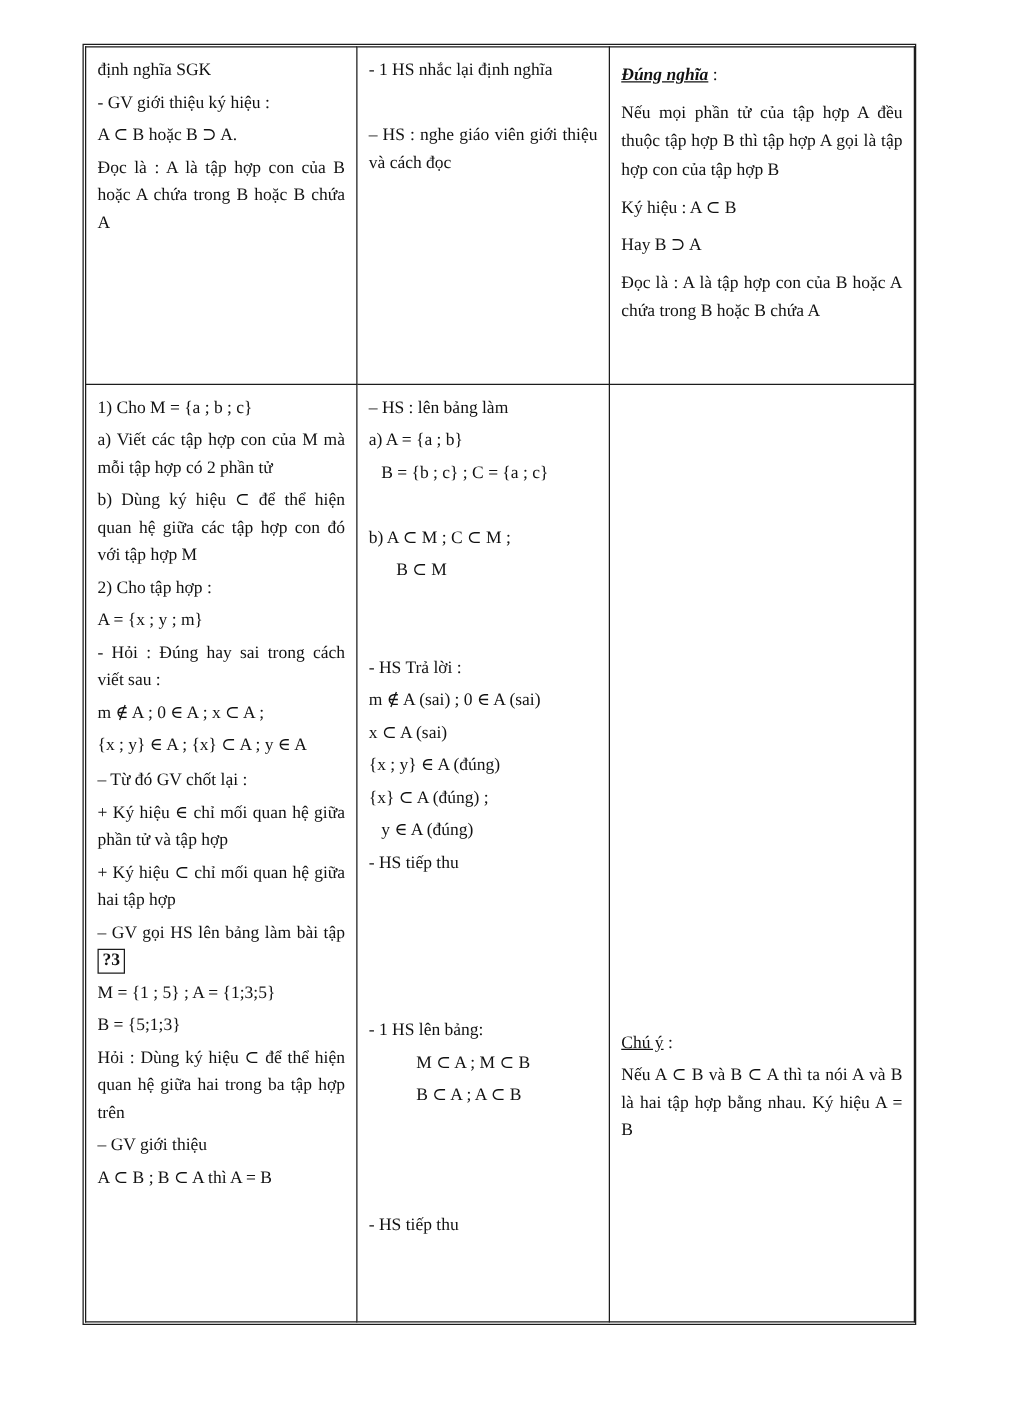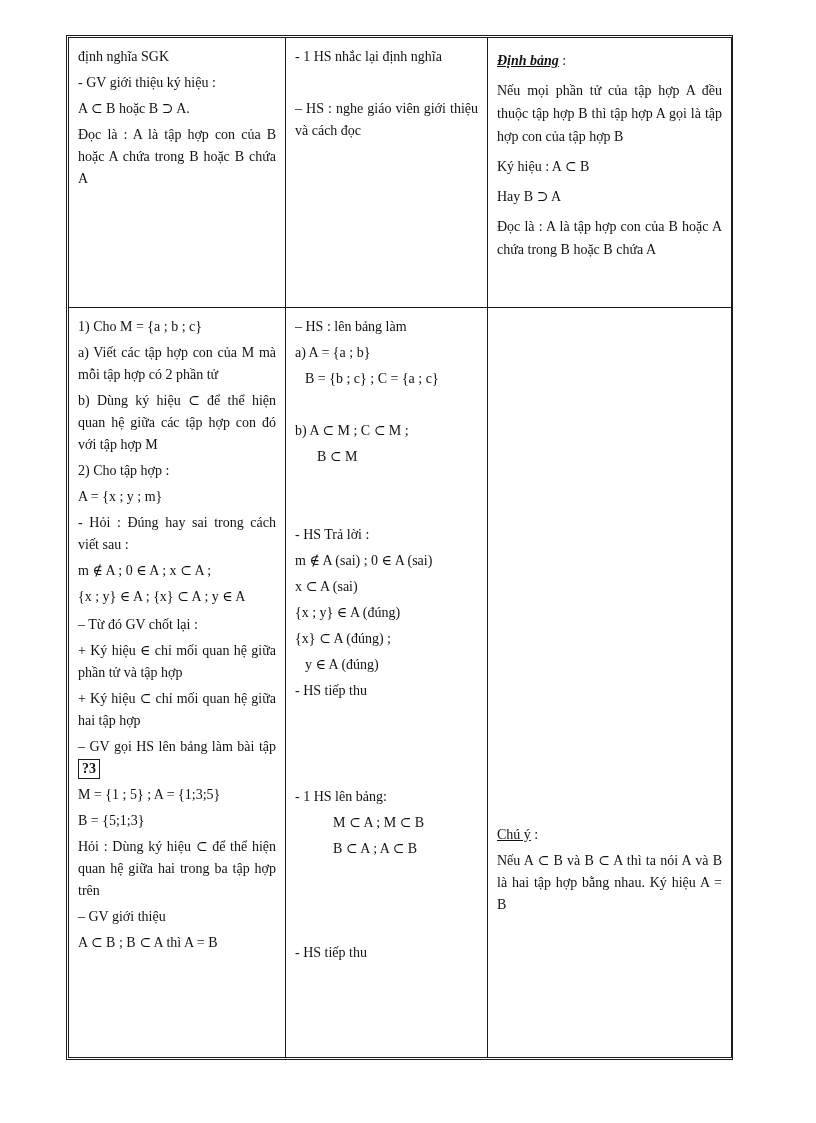--- a/index.html
+++ b/index.html
@@ -59,21 +59,21 @@
 
   .ind1 { padding-left: 10px; }
   .ind2 { padding-left: 22px; }
   .ind3 { padding-left: 38px; }
   .alignr { text-align: left; padding-right: 12px; }
 
   .mt-c1 { margin-top: 6px; }
   .mt-sm { margin-top: 30px; }
   .mt-md { margin-top: 56px; }
   .mt-lg { margin-top: 82px; }
-  .mt-xl { margin-top: 84px; }
+  .mt-xl { margin-top: 112px; }
 
   .chuy-block { margin-top: 512px; }
 
   .q3box {
     display: inline-block;
     border: 1px solid #1c1c1c;
     padding: 0 3px;
     line-height: 18px;
     font-weight: bold;
   }
@@ -96,21 +96,21 @@
           <p class="para">định nghĩa SGK</p>
           <p class="para">- GV giới thiệu ký hiệu :</p>
           <p class="para">A ⊂ B hoặc B ⊃ A.</p>
           <p class="para">Đọc là : A là tập hợp con của B hoặc A chứa trong B hoặc B chứa A</p>
         </td>
         <td>
           <p class="para">- 1 HS nhắc lại  định nghĩa</p>
           <p class="para mt-sm">– HS : nghe giáo viên giới thiệu và cách đọc</p>
         </td>
         <td class="c3-top">
-          <p class="para"><span class="dn-title">Định bảng</span><span> :</span></p>
+          <p class="para"><span class="dn-title">Đúng nghĩa</span><span> :</span></p>
           <p class="para">Nếu mọi phần tử của tập hợp A đều thuộc tập hợp B thì tập hợp A gọi là tập hợp con của tập hợp B</p>
           <p class="para">Ký hiệu : A ⊂ B</p>
           <p class="para">Hay B ⊃  A</p>
           <p class="para">Đọc là : A là tập hợp con của B hoặc A chứa trong B hoặc B chứa A</p>
         </td>
       </tr>
 
 
       <tr class="row-bottom">
         <td>

